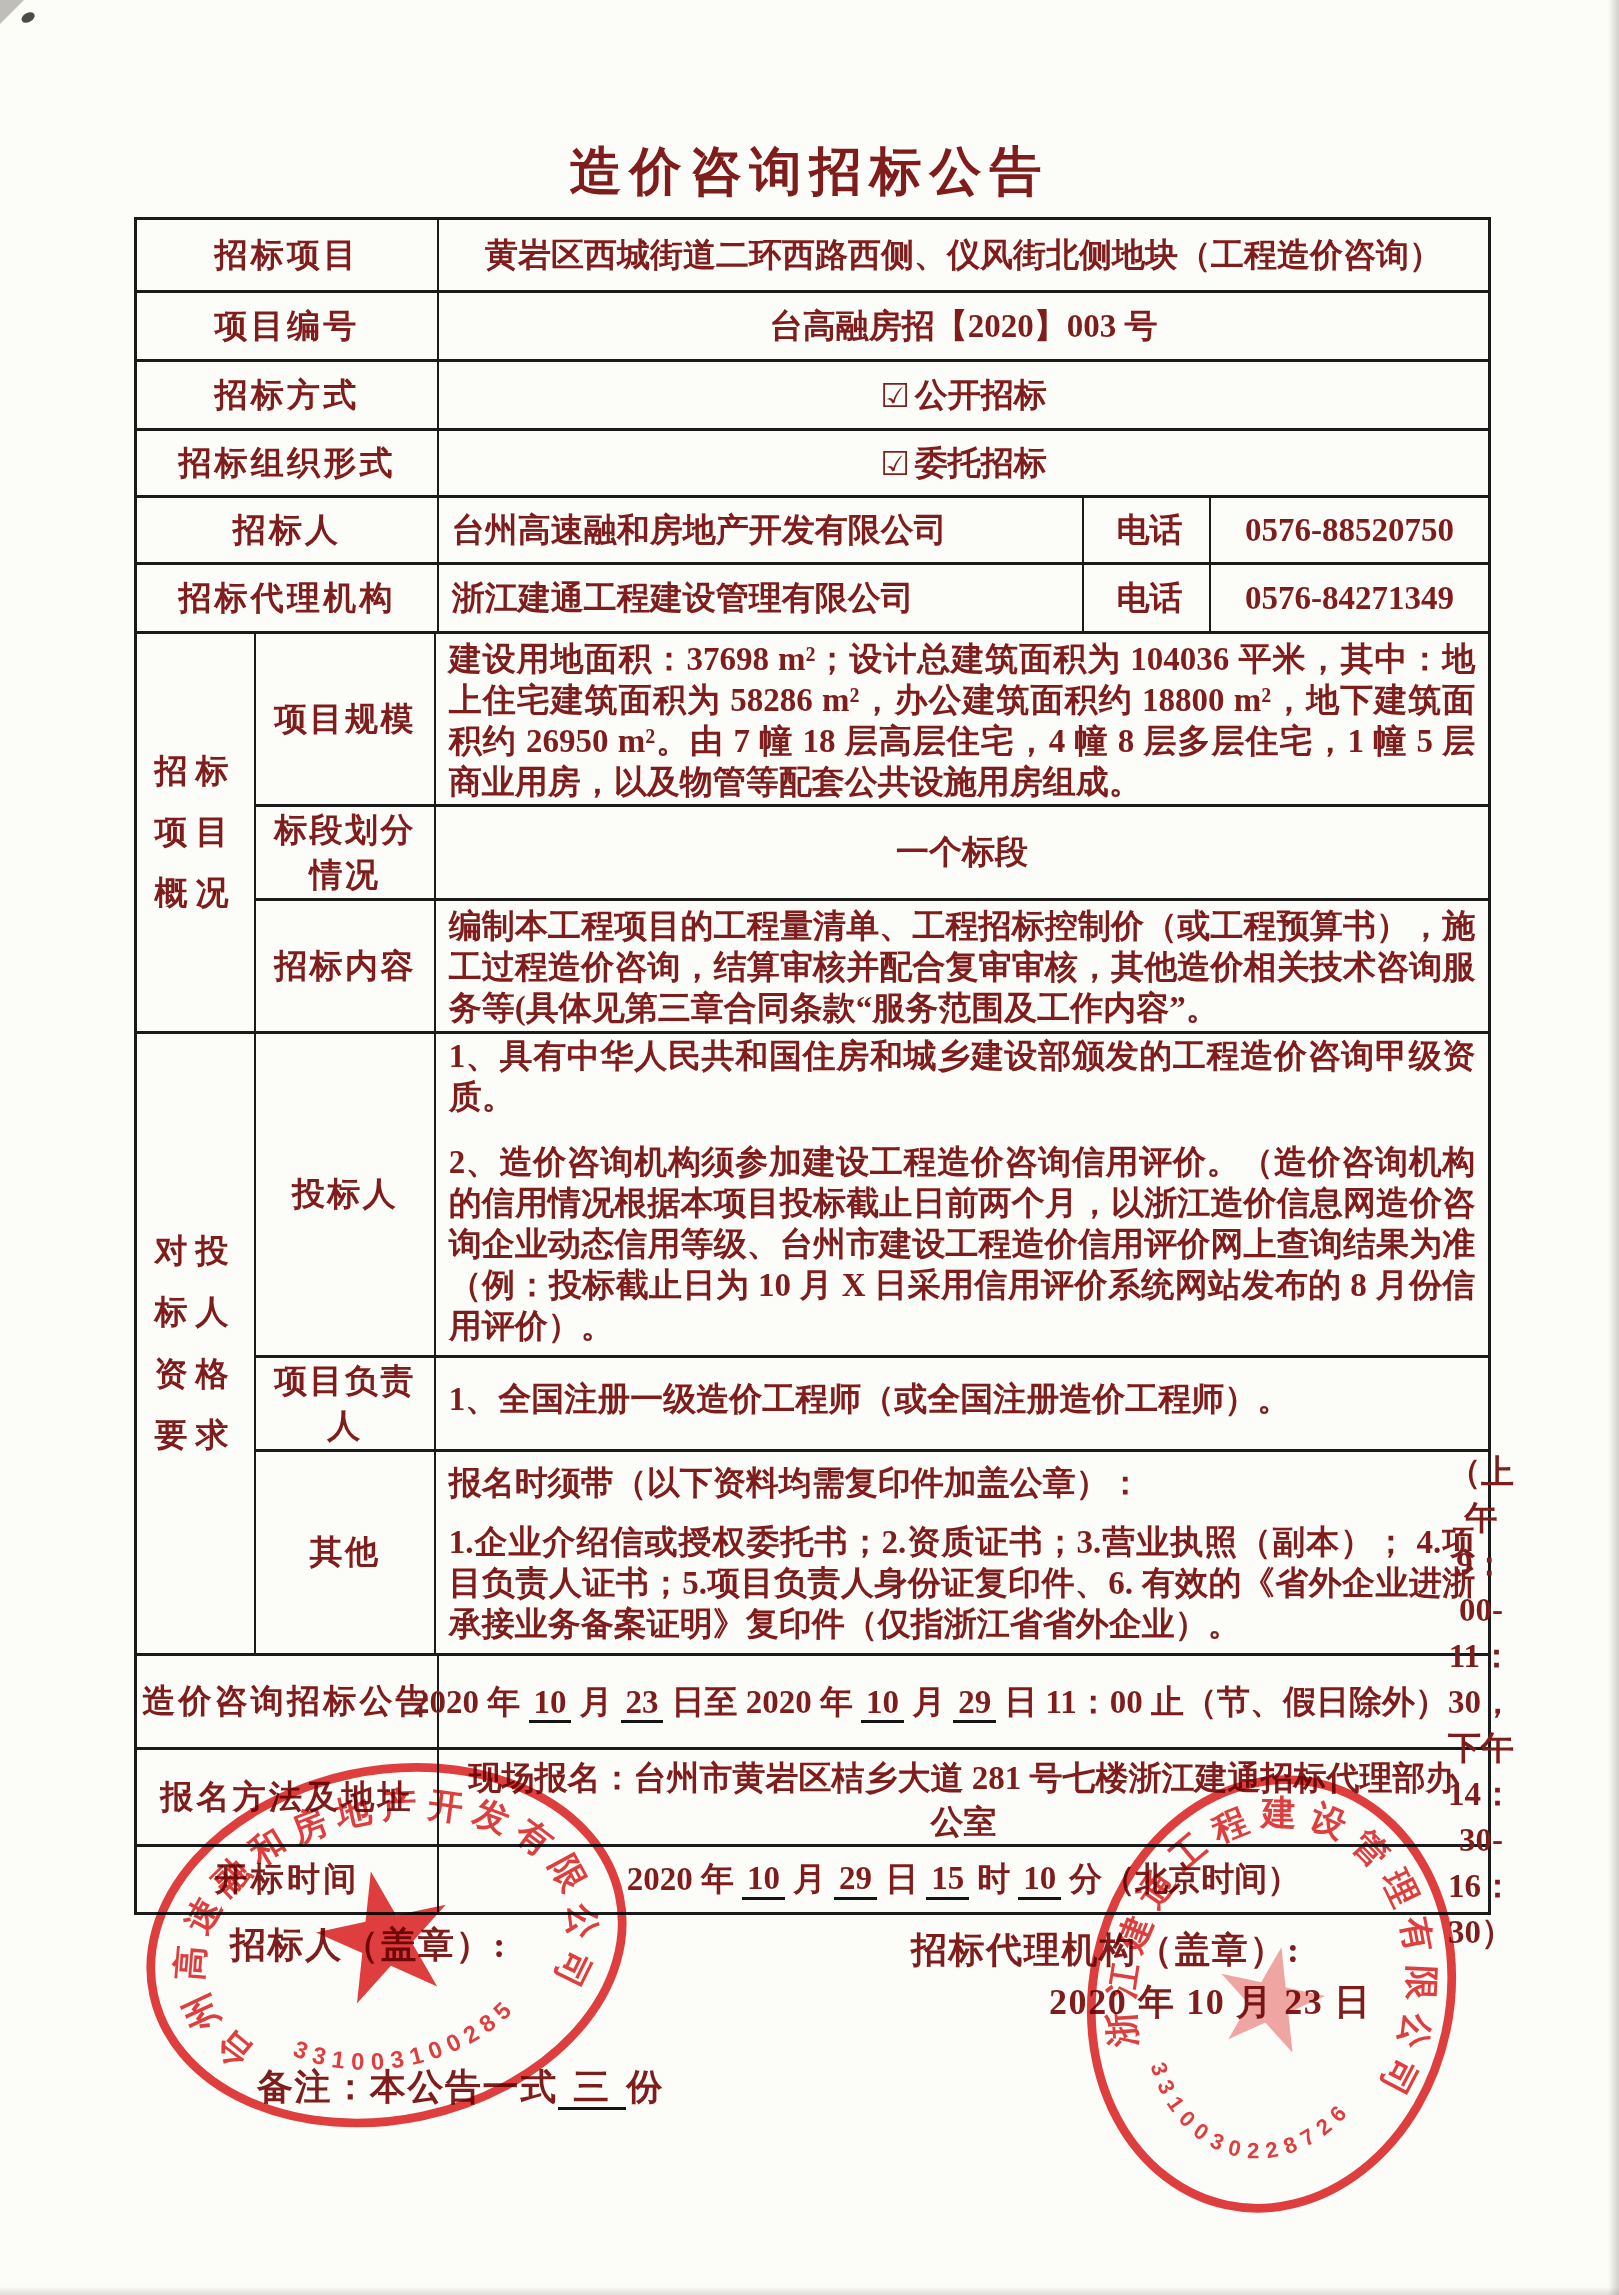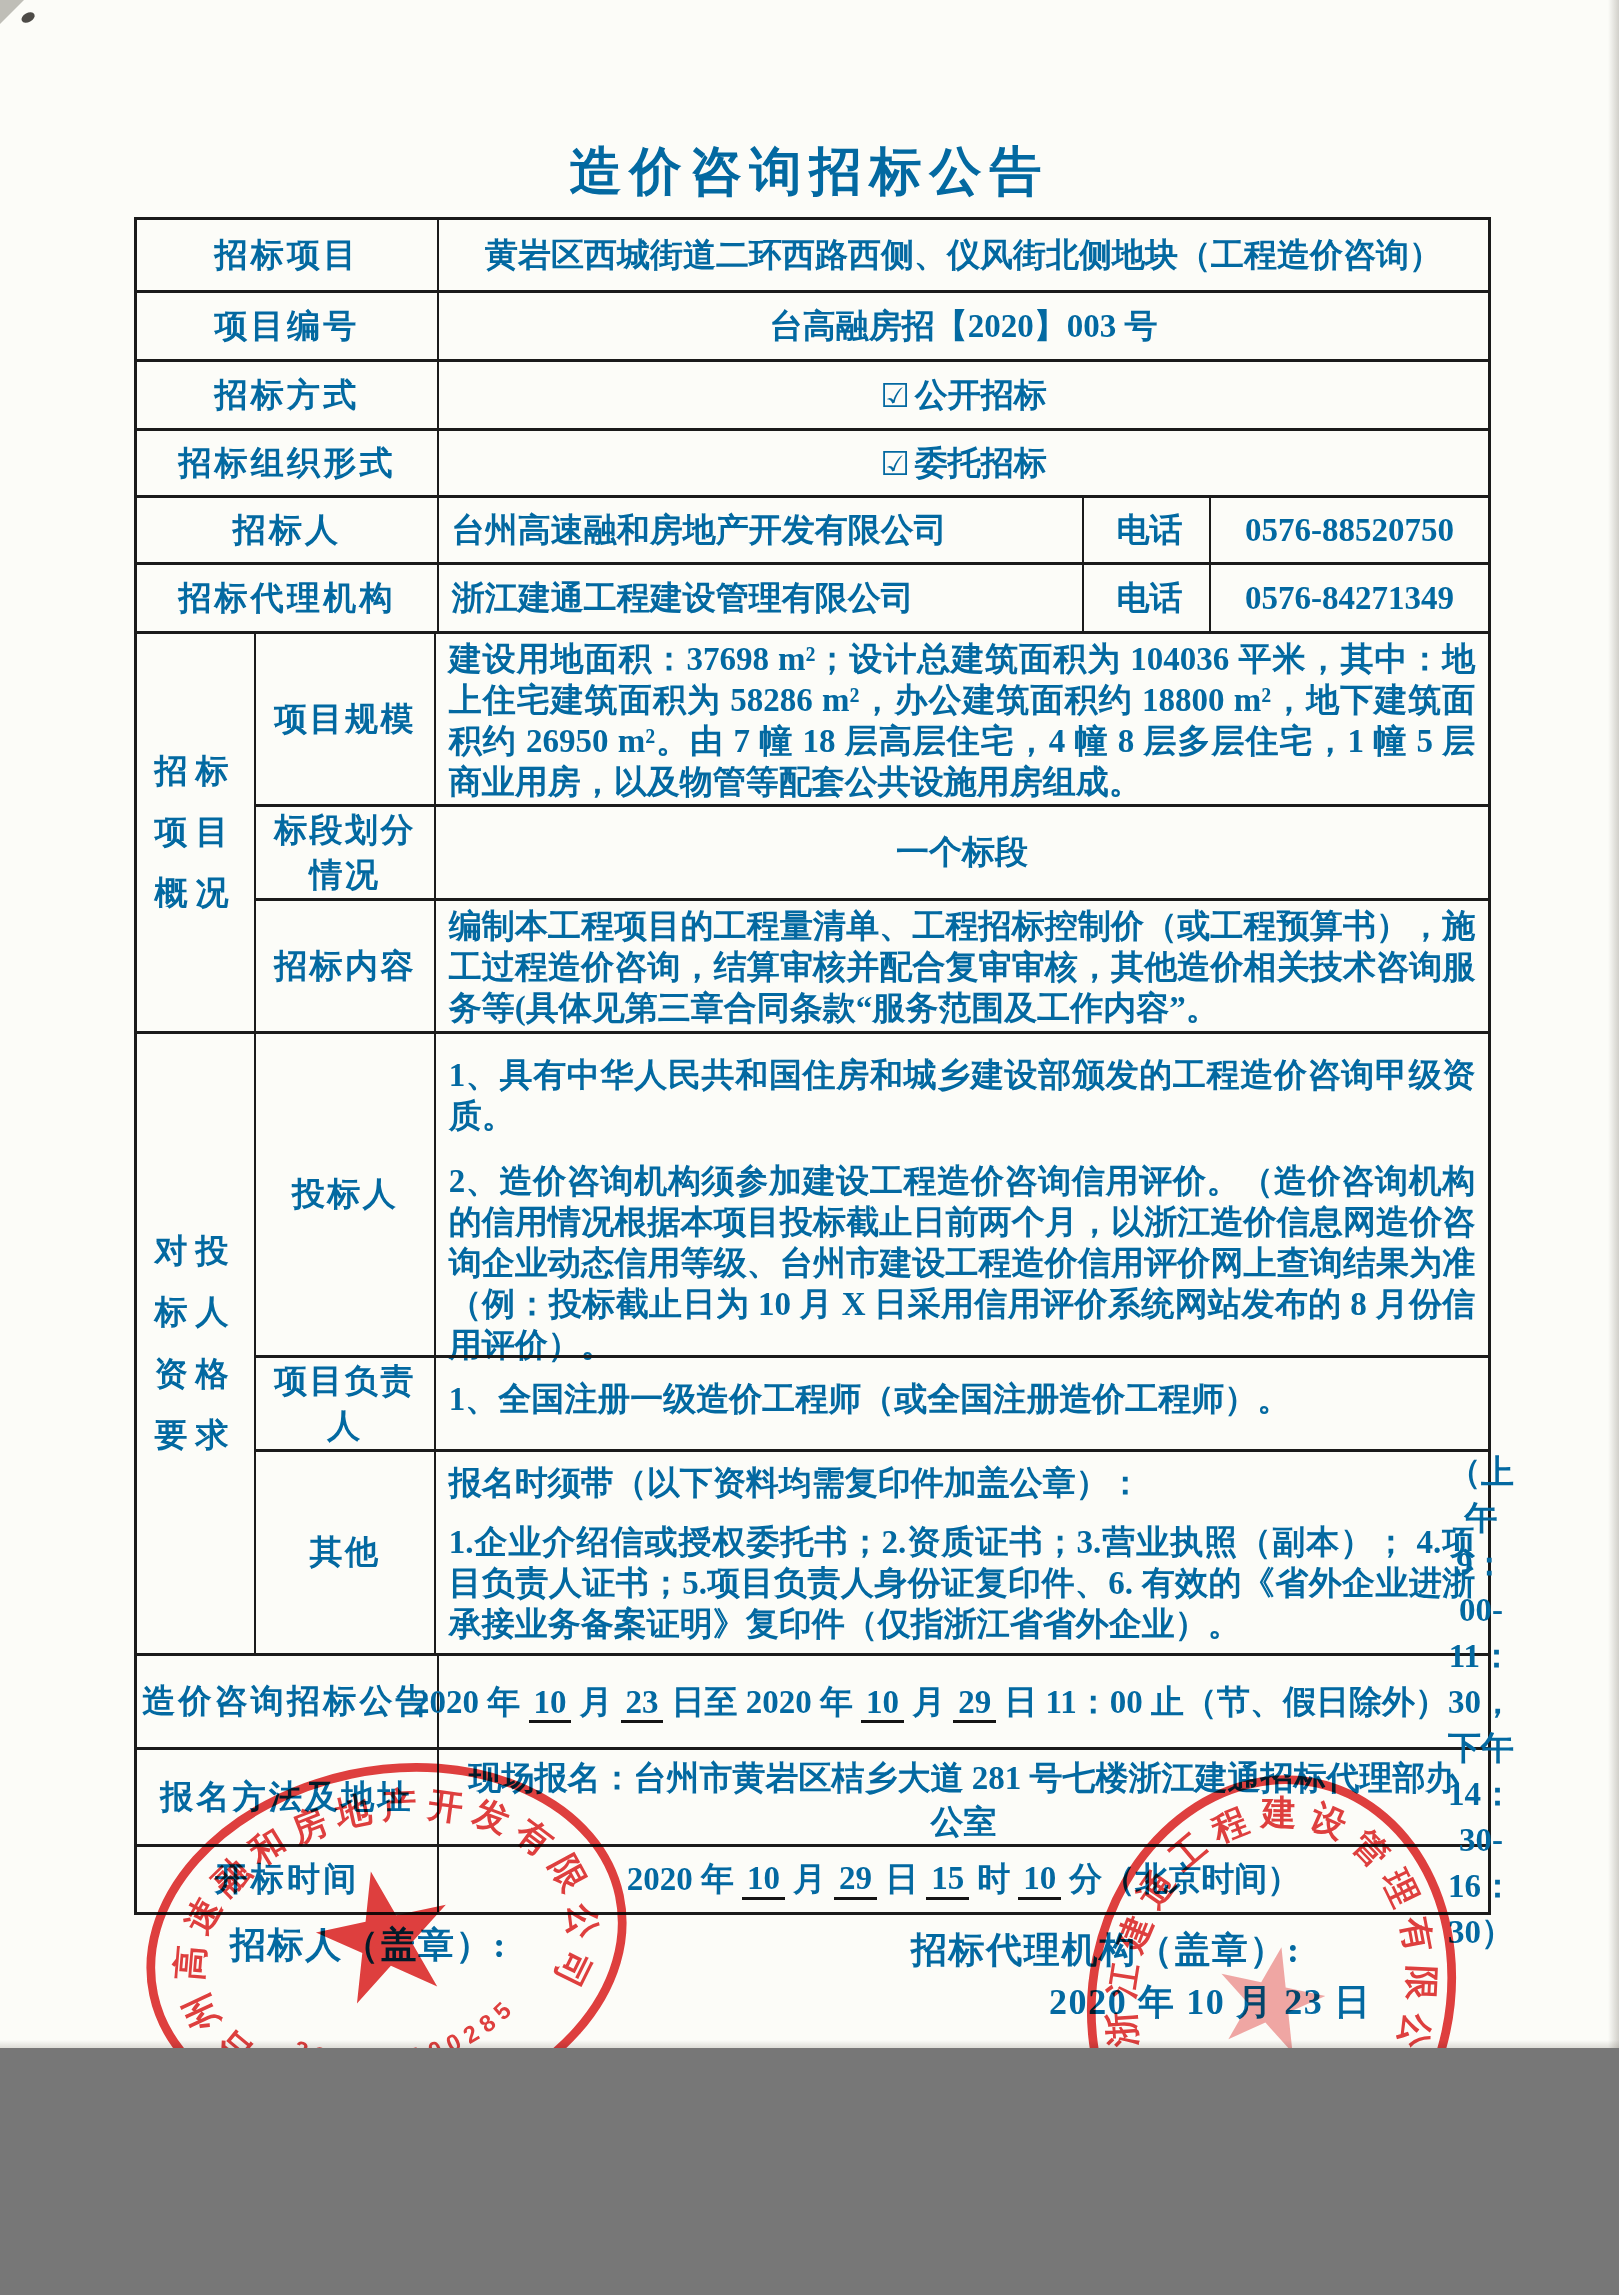--- a/index.html
+++ b/index.html
@@ -1,17 +1,17 @@
 <!DOCTYPE html>
 <html style="font-size:12.7px"><head>
 <meta charset="utf-8">
 <style>
   html,body {margin:0; padding:0; background:#777;}
-  .page {position:relative; width:1619px; height:2048px; background:#fcfcf8; overflow:hidden;
-         font-family:"Liberation Serif","DejaVu Serif",serif; font-weight:700; color:#0369a1;}
+  .page {position:relative; width:1619px; height:2295px; background:#fcfcf8; overflow:hidden;
+         font-family:"Liberation Serif","DejaVu Serif",serif; font-weight:700; color:#7f1d1d;}
   .corner-shade {position:absolute; left:0; top:0; width:0; height:0;
          border-top:24px solid #8d8a82; border-right:24px solid transparent; opacity:.55;}
   .speck {position:absolute; left:20.6px; top:12.7px; width:14.3px; height:8.7px; background:#2e2c28;
          border-radius:50%; transform:rotate(-28deg); opacity:.85;}
   .edge-right {position:absolute; right:0; top:0; width:11px; height:100%;
          background:linear-gradient(to right, rgba(0,0,0,0), rgba(110,105,95,.30));}
   .edge-bottom {position:absolute; left:0; bottom:0; width:100%; height:8px;
          background:linear-gradient(to bottom, rgba(0,0,0,0), rgba(110,105,95,.22));}
 
   .title {position:absolute; top:137px; left:0; width:100%; text-align:center;
@@ -144,21 +144,21 @@
       </div>
     </div>
 
     <div class="grow">
       <div class="gcol1">
         <div class="gl">对投标人资格要求</div>
       </div>
       <div class="gcol2">
         <div class="srow first" style="height:321px">
           <div class="sl">投标人</div>
-          <div class="content block" style="padding-top:21px">
+          <div class="content block" style="padding-top:2px">
             <div class="para">1、具有中华人民共和国住房和城乡建设部颁发的工程造价咨询甲级资质。</div>
             <div class="para mt">2、造价咨询机构须参加建设工程造价咨询信用评价。（造价咨询机构的信用情况根据本项目投标截止日前两个月，以浙江造价信息网造价咨询企业动态信用等级、台州市建设工程造价信用评价网上查询结果为准（例：投标截止日为 10 月 X 日采用信用评价系统网站发布的 8 月份信用评价）。</div>
           </div>
         </div>
         <div class="srow" style="height:94px">
           <div class="sl">
             <span class="w4">项目负责人</span>
           </div>
           <div class="content block" style="padding-top:20.6px">
             <div class="para">1、全国注册一级造价工程师（或全国注册造价工程师）。</div>

